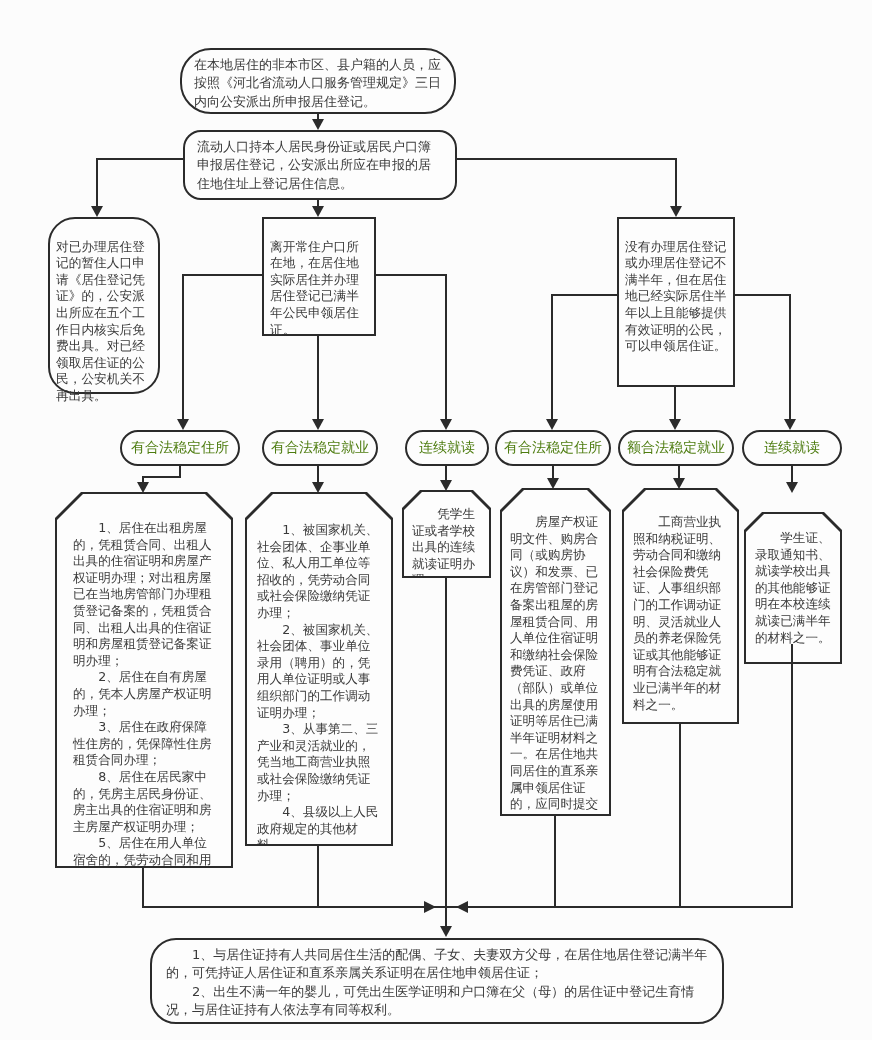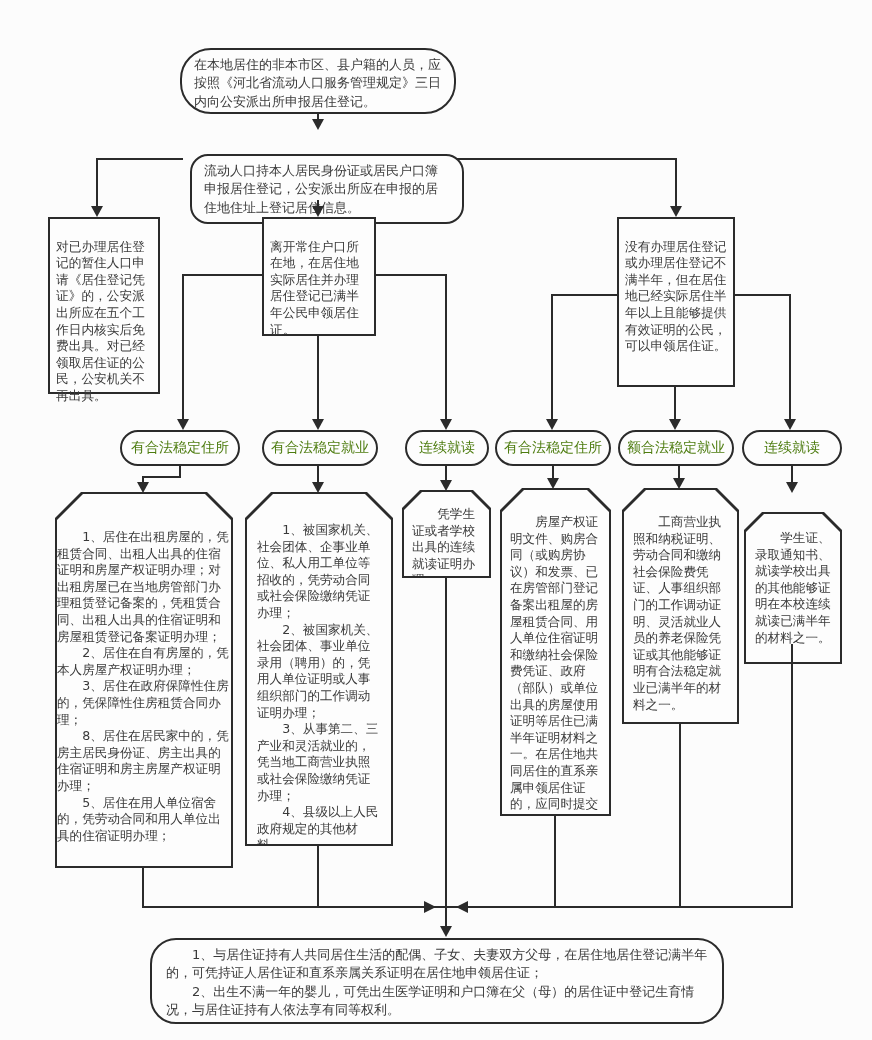--- a/index.html
+++ b/index.html
@@ -34,36 +34,36 @@
 
 <div id="canvas">
 
   <div class="box round txt pad" style="left:180px;top:48px;width:276px;height:66px;border-radius:31px;">
     <p>在本地居住的非本市区、县户籍的人员，应按照《河北省流动人口服务管理规定》三日内向公安派出所申报居住登记。</p>
   </div>
 
   <div class="vline" style="left:317px;top:112px;height:9px;"></div>
   <div class="arr-d" style="left:312px;top:119px;"></div>
 
-  <div class="box round txt pad" style="left:190px;top:130px;width:274px;height:70px;margin-top:24px;">
+  <div class="box round txt pad" style="left:183px;top:130px;width:274px;height:70px;">
     <p>流动人口持本人居民身份证或居民户口簿申报居住登记，公安派出所应在申报的居住地住址上登记居住信息。</p>
   </div>
 
   <div class="hline" style="left:96px;top:158px;width:87px;"></div>
   <div class="vline" style="left:96px;top:158px;height:49px;"></div>
   <div class="arr-d" style="left:91px;top:206px;"></div>
 
   <div class="hline" style="left:457px;top:158px;width:220px;"></div>
   <div class="vline" style="left:675px;top:158px;height:49px;"></div>
   <div class="arr-d" style="left:670px;top:206px;"></div>
 
   <div class="vline" style="left:317px;top:200px;height:7px;"></div>
   <div class="arr-d" style="left:312px;top:206px;"></div>
 
-  <div class="box sidebox" style="left:48px;top:217px;width:112px;height:177px;">
+  <div class="box sidebox" style="left:48px;top:217px;width:112px;height:177px;border-radius:27px;">
     <p>对已办理居住登记的暂住人口申请《居住登记凭证》的，公安派出所应在五个工作日内核实后免费出具。对已经领取居住证的公民，公安机关不再出具。</p>
   </div>
 
   <div class="box sidebox" style="left:262px;top:217px;width:114px;height:119px;">
     <p>离开常住户口所在地，在居住地实际居住并办理居住登记已满半年公民申领居住证。</p>
   </div>
 
   <div class="box sidebox" style="left:617px;top:217px;width:118px;height:170px;">
     <p>没有办理居住登记或办理居住登记不满半年，但在居住地已经实际居住半年以上且能够提供有效证明的公民，可以申领居住证。</p>
   </div>
@@ -124,21 +124,21 @@
   <div class="arr-d" style="left:547px;top:478px;"></div>
 
   <div class="vline" style="left:678px;top:466px;height:13px;"></div>
   <div class="arr-d" style="left:673px;top:478px;"></div>
 
   <div class="vline" style="left:791px;top:466px;height:17px;"></div>
   <div class="arr-d" style="left:786px;top:482px;"></div>
 
   <div class="banner cut26" style="left:55px;top:492px;width:178px;height:376px;">
     <div class="inner"></div>
-    <div class="btxt" style="padding:26px 0 6px;margin-top:9px;">
+    <div class="btxt" style="padding:26px 16px 6px;">
       <p>1、居住在出租房屋的，凭租赁合同、出租人出具的住宿证明和房屋产权证明办理；对出租房屋已在当地房管部门办理租赁登记备案的，凭租赁合同、出租人出具的住宿证明和房屋租赁登记备案证明办理；</p>
       <p>2、居住在自有房屋的，凭本人房屋产权证明办理；</p>
       <p>3、居住在政府保障性住房的，凭保障性住房租赁合同办理；</p>
       <p>8、居住在居民家中的，凭房主居民身份证、房主出具的住宿证明和房主房屋产权证明办理；</p>
       <p>5、居住在用人单位宿舍的，凭劳动合同和用人单位出具的住宿证明办理；</p>
 
     </div>
   </div>
 
   <div class="banner cut26" style="left:245px;top:492px;width:148px;height:354px;">

